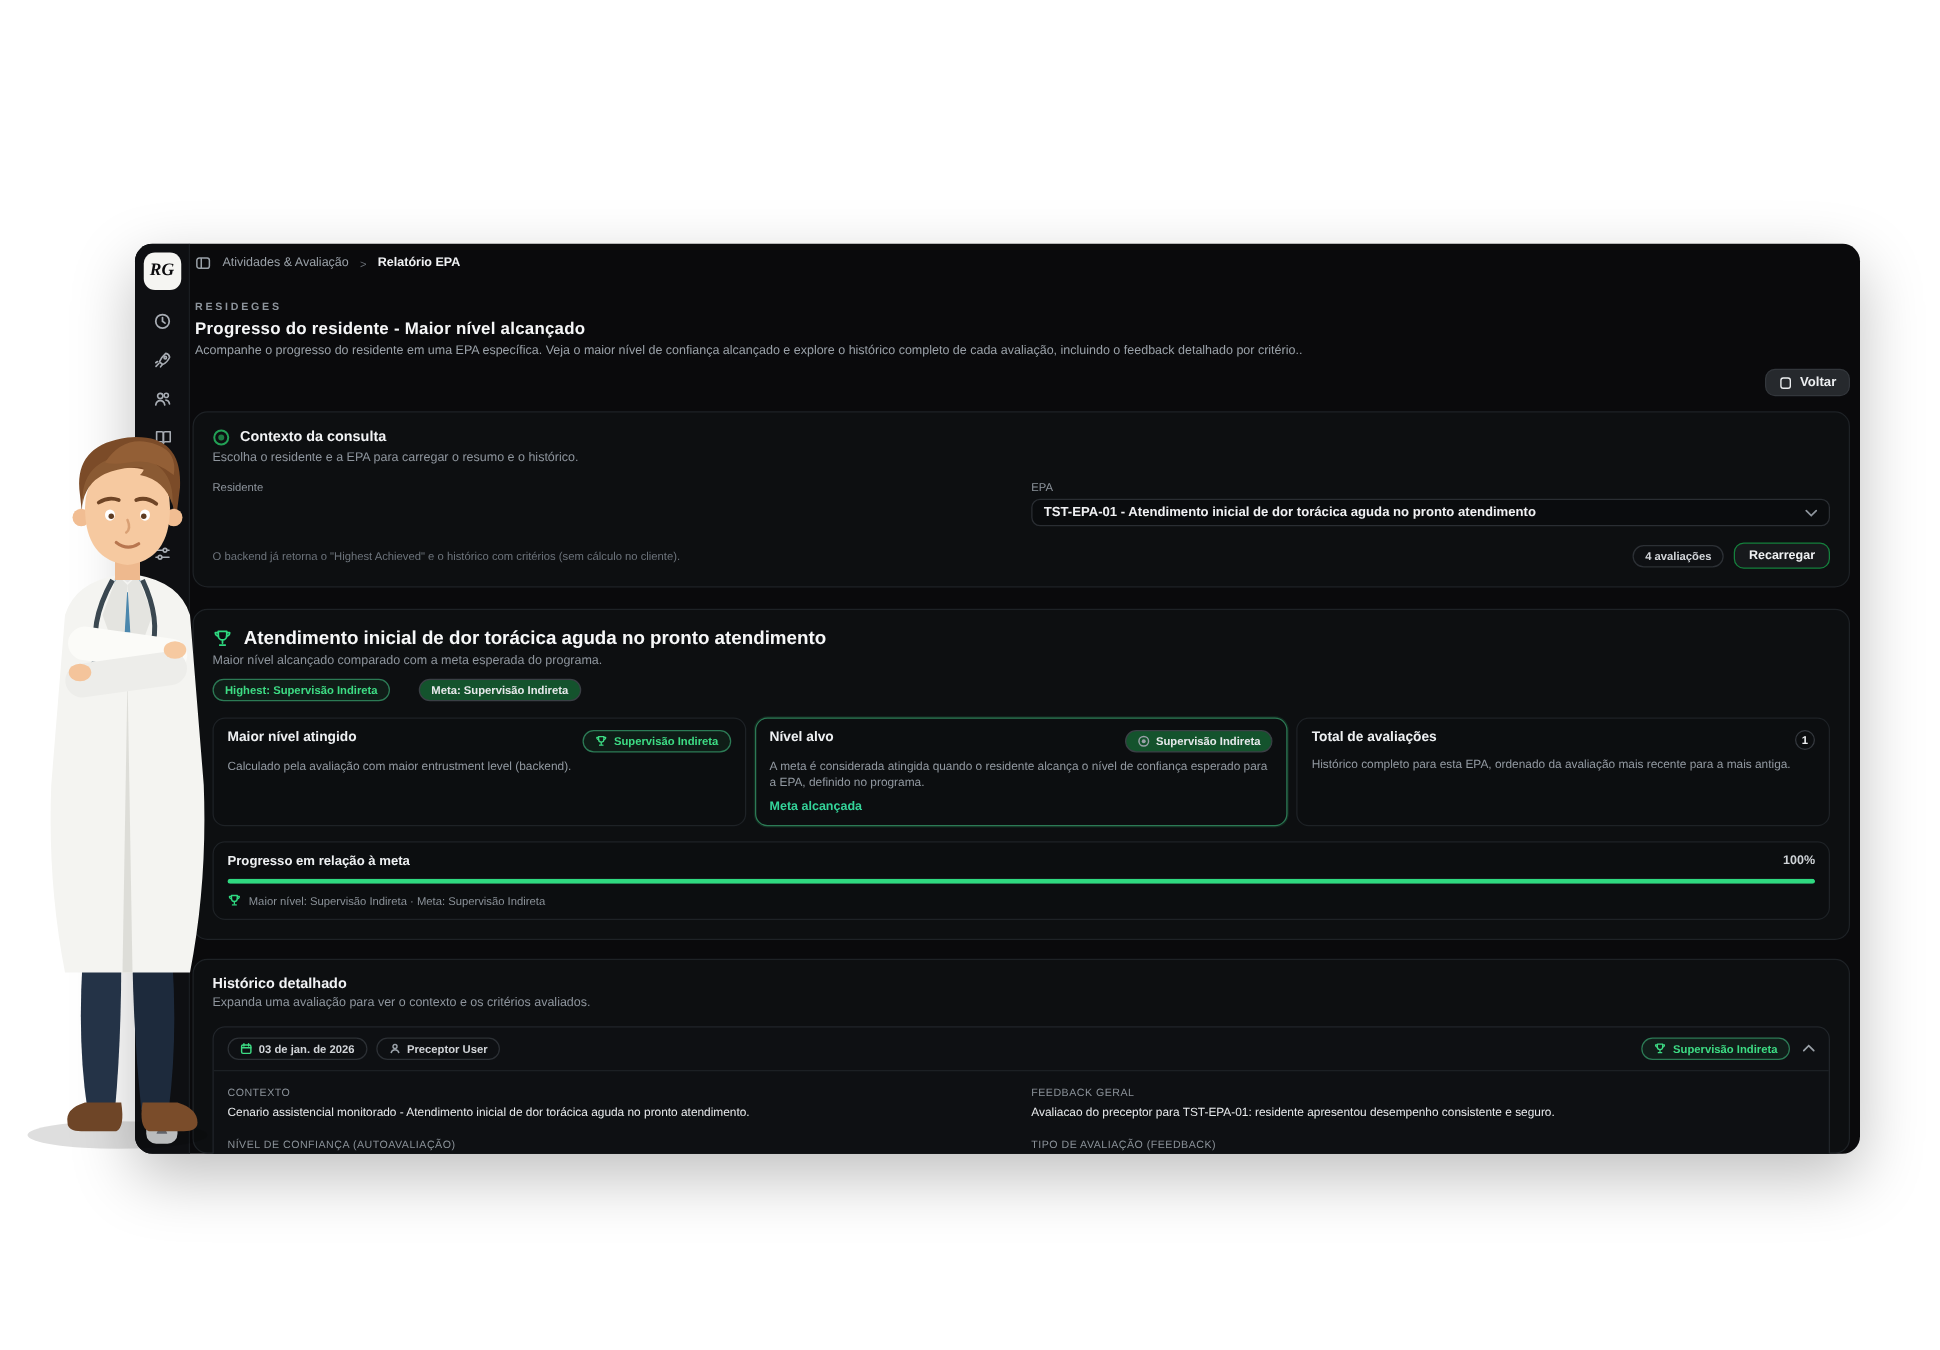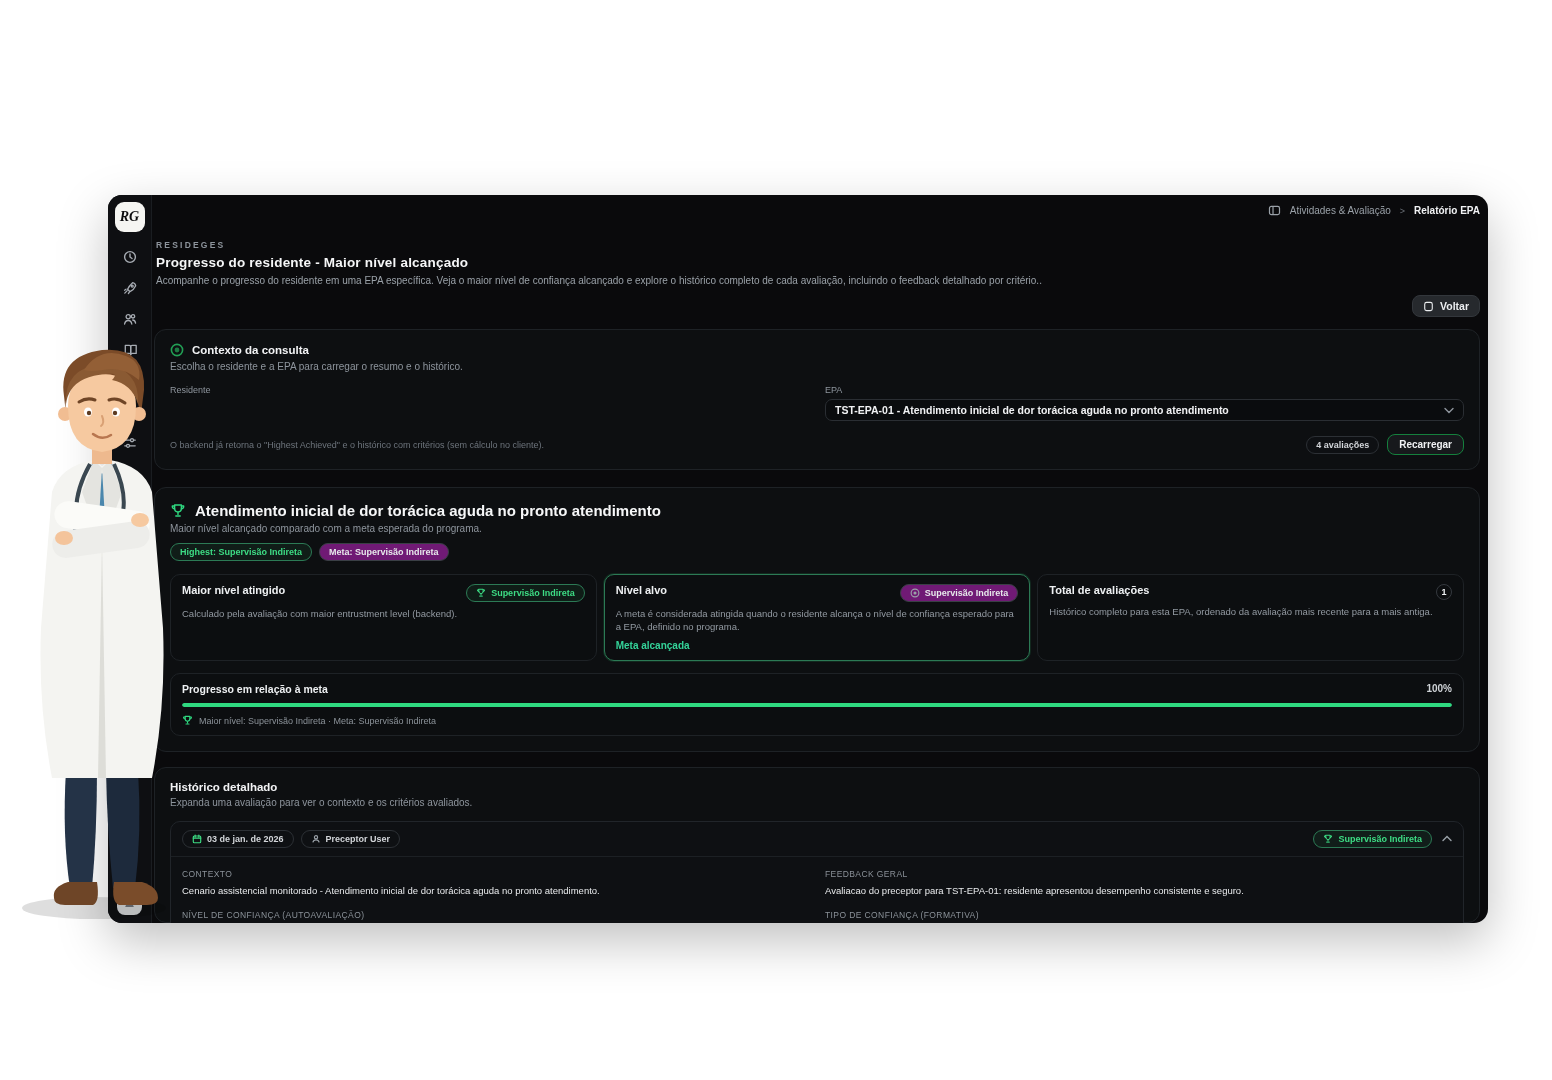--- a/index.html
+++ b/index.html
@@ -19,21 +19,21 @@
     font-weight:bold; font-size:14px; cursor:pointer; }
   .side-icons { margin-top:14px; display:flex; flex-direction:column; gap:9px; }
   .side-btn { width:24px; height:22px; display:flex; align-items:center; justify-content:center;
     color:#a7acb3; border-radius:6px; cursor:pointer; }
   .side-avatar { margin-top:auto; width:25px; height:25px; background:#d6d8da; border-radius:8px;
     display:flex; align-items:center; justify-content:center; color:#70757b; cursor:pointer; }
 
   
   .main { flex:1; display:flex; flex-direction:column; padding:0 8px 0 2px; min-width:0; }
 
-  .topbar { display:flex; align-items:center; gap:9px; padding:9px 0 0 2px; color:#9aa1a8; font-size:10px;justify-content:flex-end; }
+  .topbar { display:flex; align-items:center; gap:9px; padding:9px 0 0 2px; color:#9aa1a8; font-size:10px; }
   .topbar .crumb { cursor:pointer; }
   .topbar .crumb.current { color:#f1f2f4; font-weight:bold; }
   .topbar .sep { color:#6b7178; font-size:9px; }
 
   .page-head { margin-top:23px; padding-left:2px; }
   .eyebrow { color:#8d949c; font-size:8.5px; font-weight:bold; letter-spacing:2.2px; }
   .page-title { margin-top:5px; color:#f5f6f7; font-size:13.5px; font-weight:bold; letter-spacing:.2px; }
   .page-sub { margin-top:5px; color:#9aa1a8; font-size:10px; }
 
   .back-row { display:flex; justify-content:flex-end; margin-top:9px; }
@@ -57,25 +57,25 @@
   .foot-right { display:flex; align-items:center; gap:8px; }
   .pill { display:inline-flex; align-items:center; gap:5px; border:1px solid #2c3035; border-radius:999px;
     padding:3px 9px; font-size:9px; font-weight:bold; color:#d2d5d9; background:#0e1013; }
   .btn-reload { background:#17191c; border:1px solid #15803d; color:#f0f1f3; font-size:10px; font-weight:bold;
     border-radius:8px; padding:4px 11px; cursor:pointer; }
 
   
   .sum-card { margin-top:17px; padding:14px 15px 15px; }
   .epa-title-row { display:flex; align-items:center; gap:9px; }
   .epa-title { color:#f6f7f8; font-size:15px; font-weight:bold; }
-  .pills-row { display:flex; gap:7px; margin-top:9px; }
+  .pills-row { display:flex; gap:23px; margin-top:9px; }
   .pill-green { display:inline-flex; align-items:center; gap:5px; border:1px solid #2c7a55; color:#3ddc84;
     background:rgba(61,220,132,.07); border-radius:999px; padding:3px 9px; font-size:9px; font-weight:bold; }
   .pill-neutral { display:inline-flex; align-items:center; gap:5px; border:1px solid #3a3f45; color:#e7e9eb;
-    background:#701a75; border-radius:999px; padding:3px 9px; font-size:9px; font-weight:bold; }
+    background:#14532d; border-radius:999px; padding:3px 9px; font-size:9px; font-weight:bold; }
   .stats-row { display:grid; grid-template-columns:1fr 1fr 1fr; gap:7px; margin-top:13px; }
   .stat { background:#0c0e10; border:1px solid #1e2226; border-radius:10px; padding:9px 11px; }
   .stat.target { border-color:#2c7a55; box-shadow:0 0 0 1px rgba(61,220,132,.12); }
   .stat-head { display:flex; justify-content:space-between; align-items:flex-start; gap:8px; }
   .stat-title { color:#eef0f2; font-size:11px; font-weight:bold; }
   .stat-desc { margin-top:6px; color:#939aa2; font-size:9.5px; line-height:1.35; }
   .stat-status { margin-top:6px; color:#34d399; font-size:10px; font-weight:bold; }
   .count-badge { min-width:16px; height:16px; border:1px solid #34383e; border-radius:999px; color:#eef0f2;
     font-size:9px; font-weight:bold; display:flex; align-items:center; justify-content:center; padding:0 4px; }
 
@@ -396,21 +396,21 @@
 
               </div>
 
             </div>
             <div>
               <div class="f">
                 <div class="f-label">FEEDBACK GERAL</div>
                 <div class="f-value">Avaliacao do preceptor para TST-EPA-01: residente apresentou desempenho consistente e seguro.</div>
               </div>
               <div class="f">
-                <div class="f-label">TIPO DE CONFIANÇA (FORMATIVA)</div>
+                <div class="f-label">TIPO DE AVALIAÇÃO (FEEDBACK)</div>
 
               </div>
             </div>
           </div>
         </div>
       </div>
 
     </div>
   </div>
 </div>

